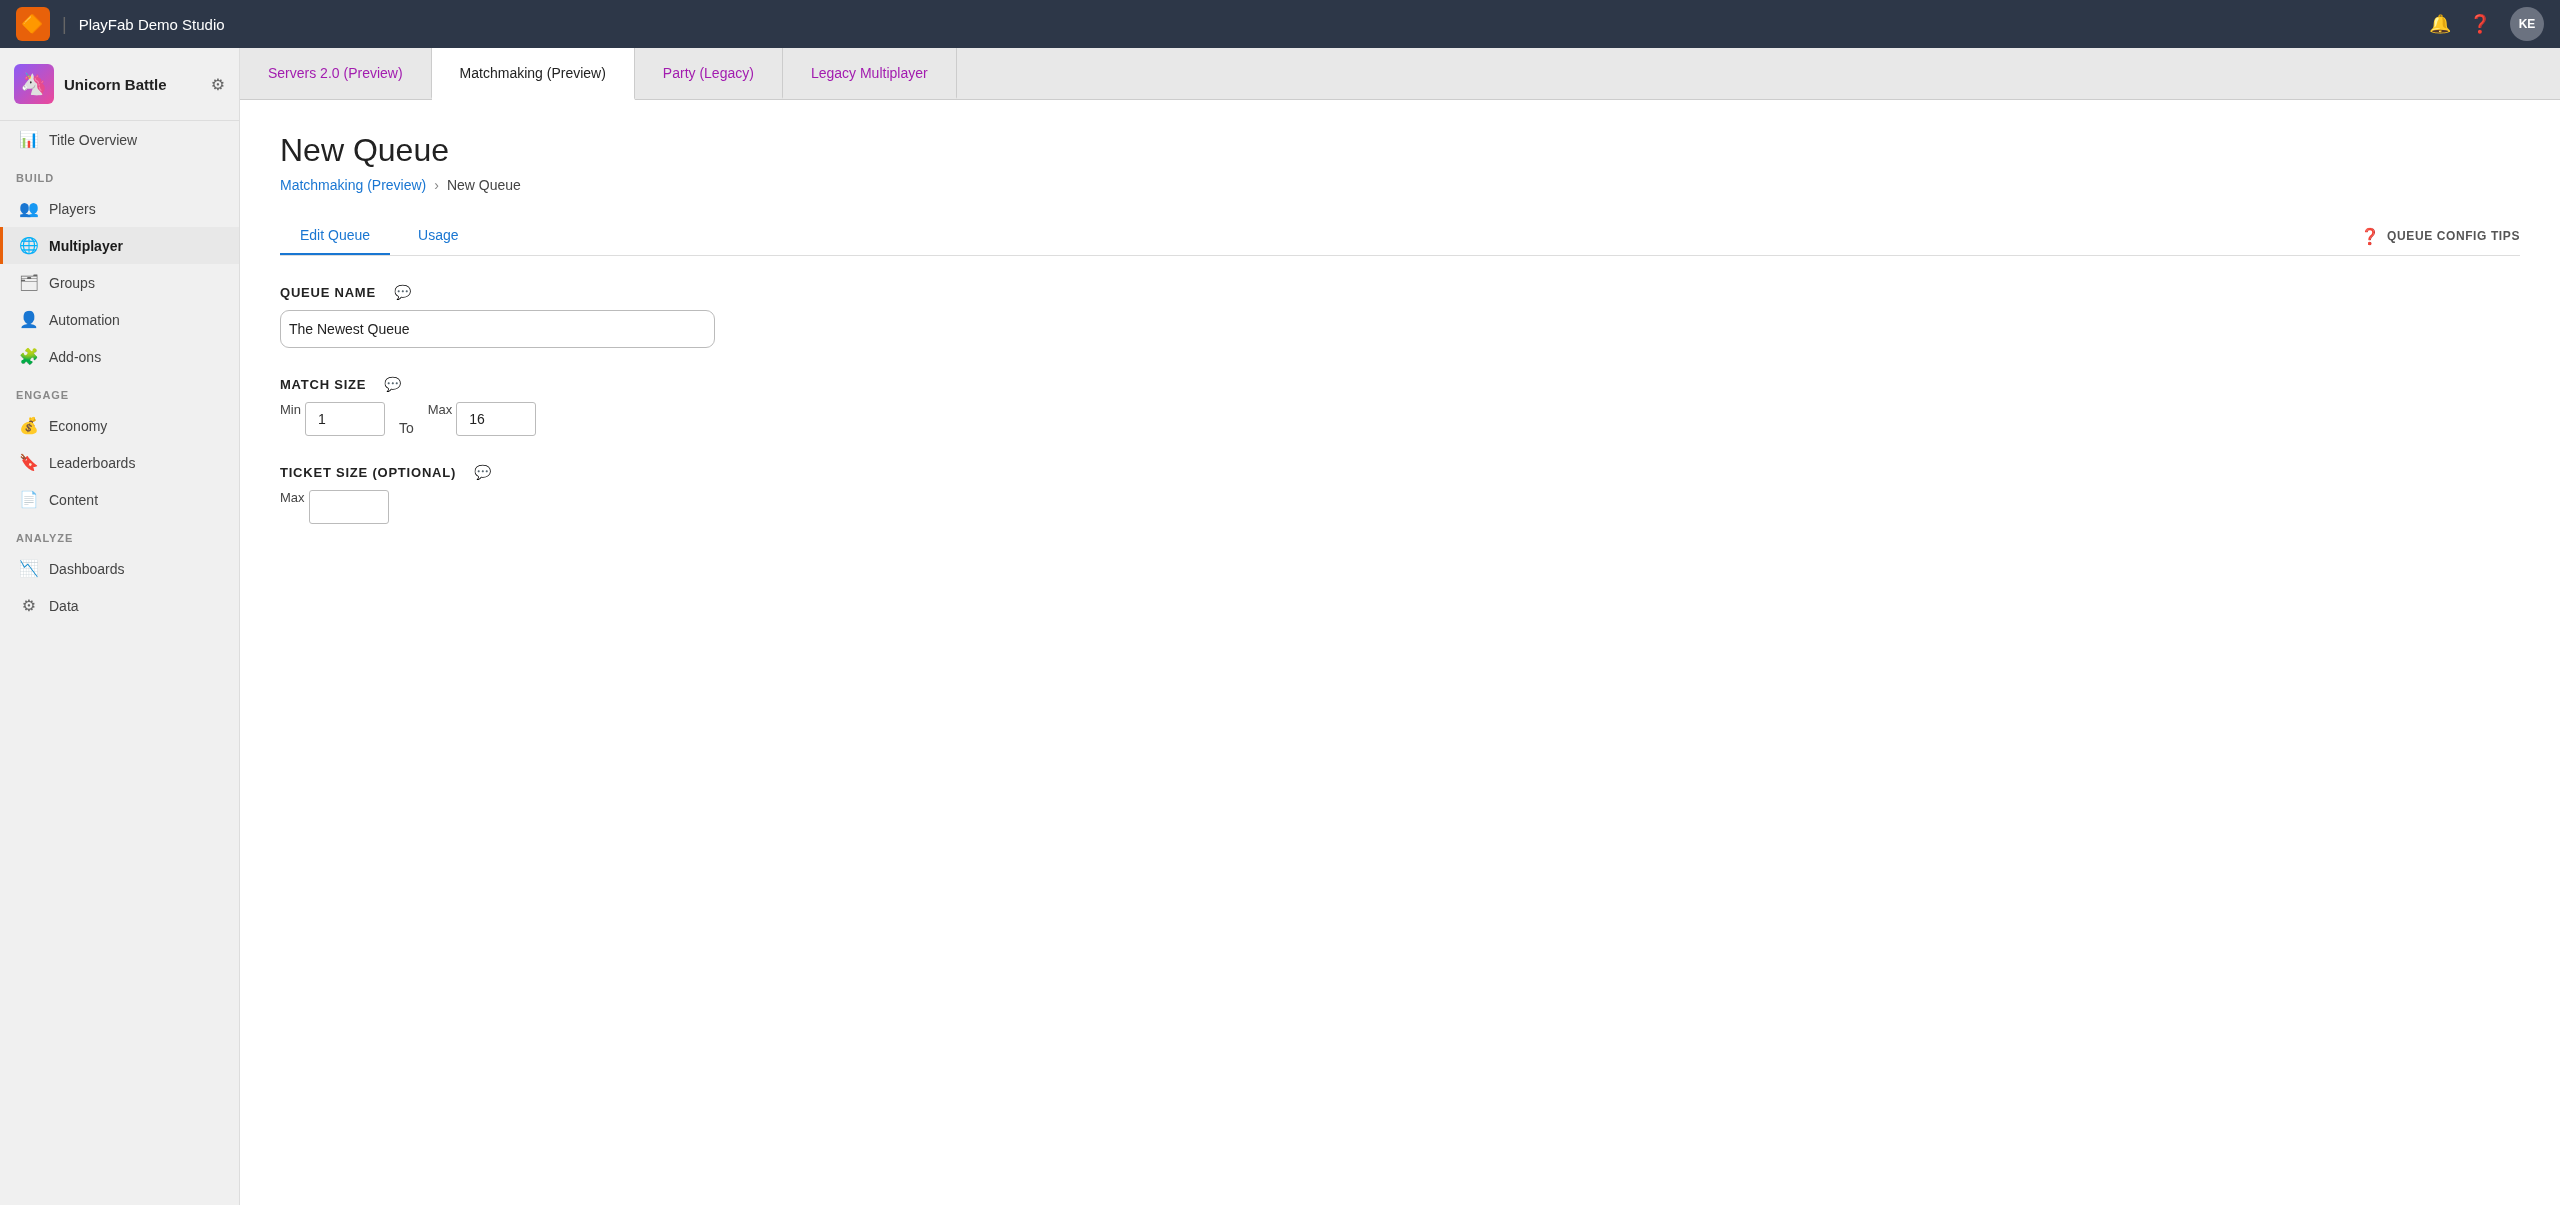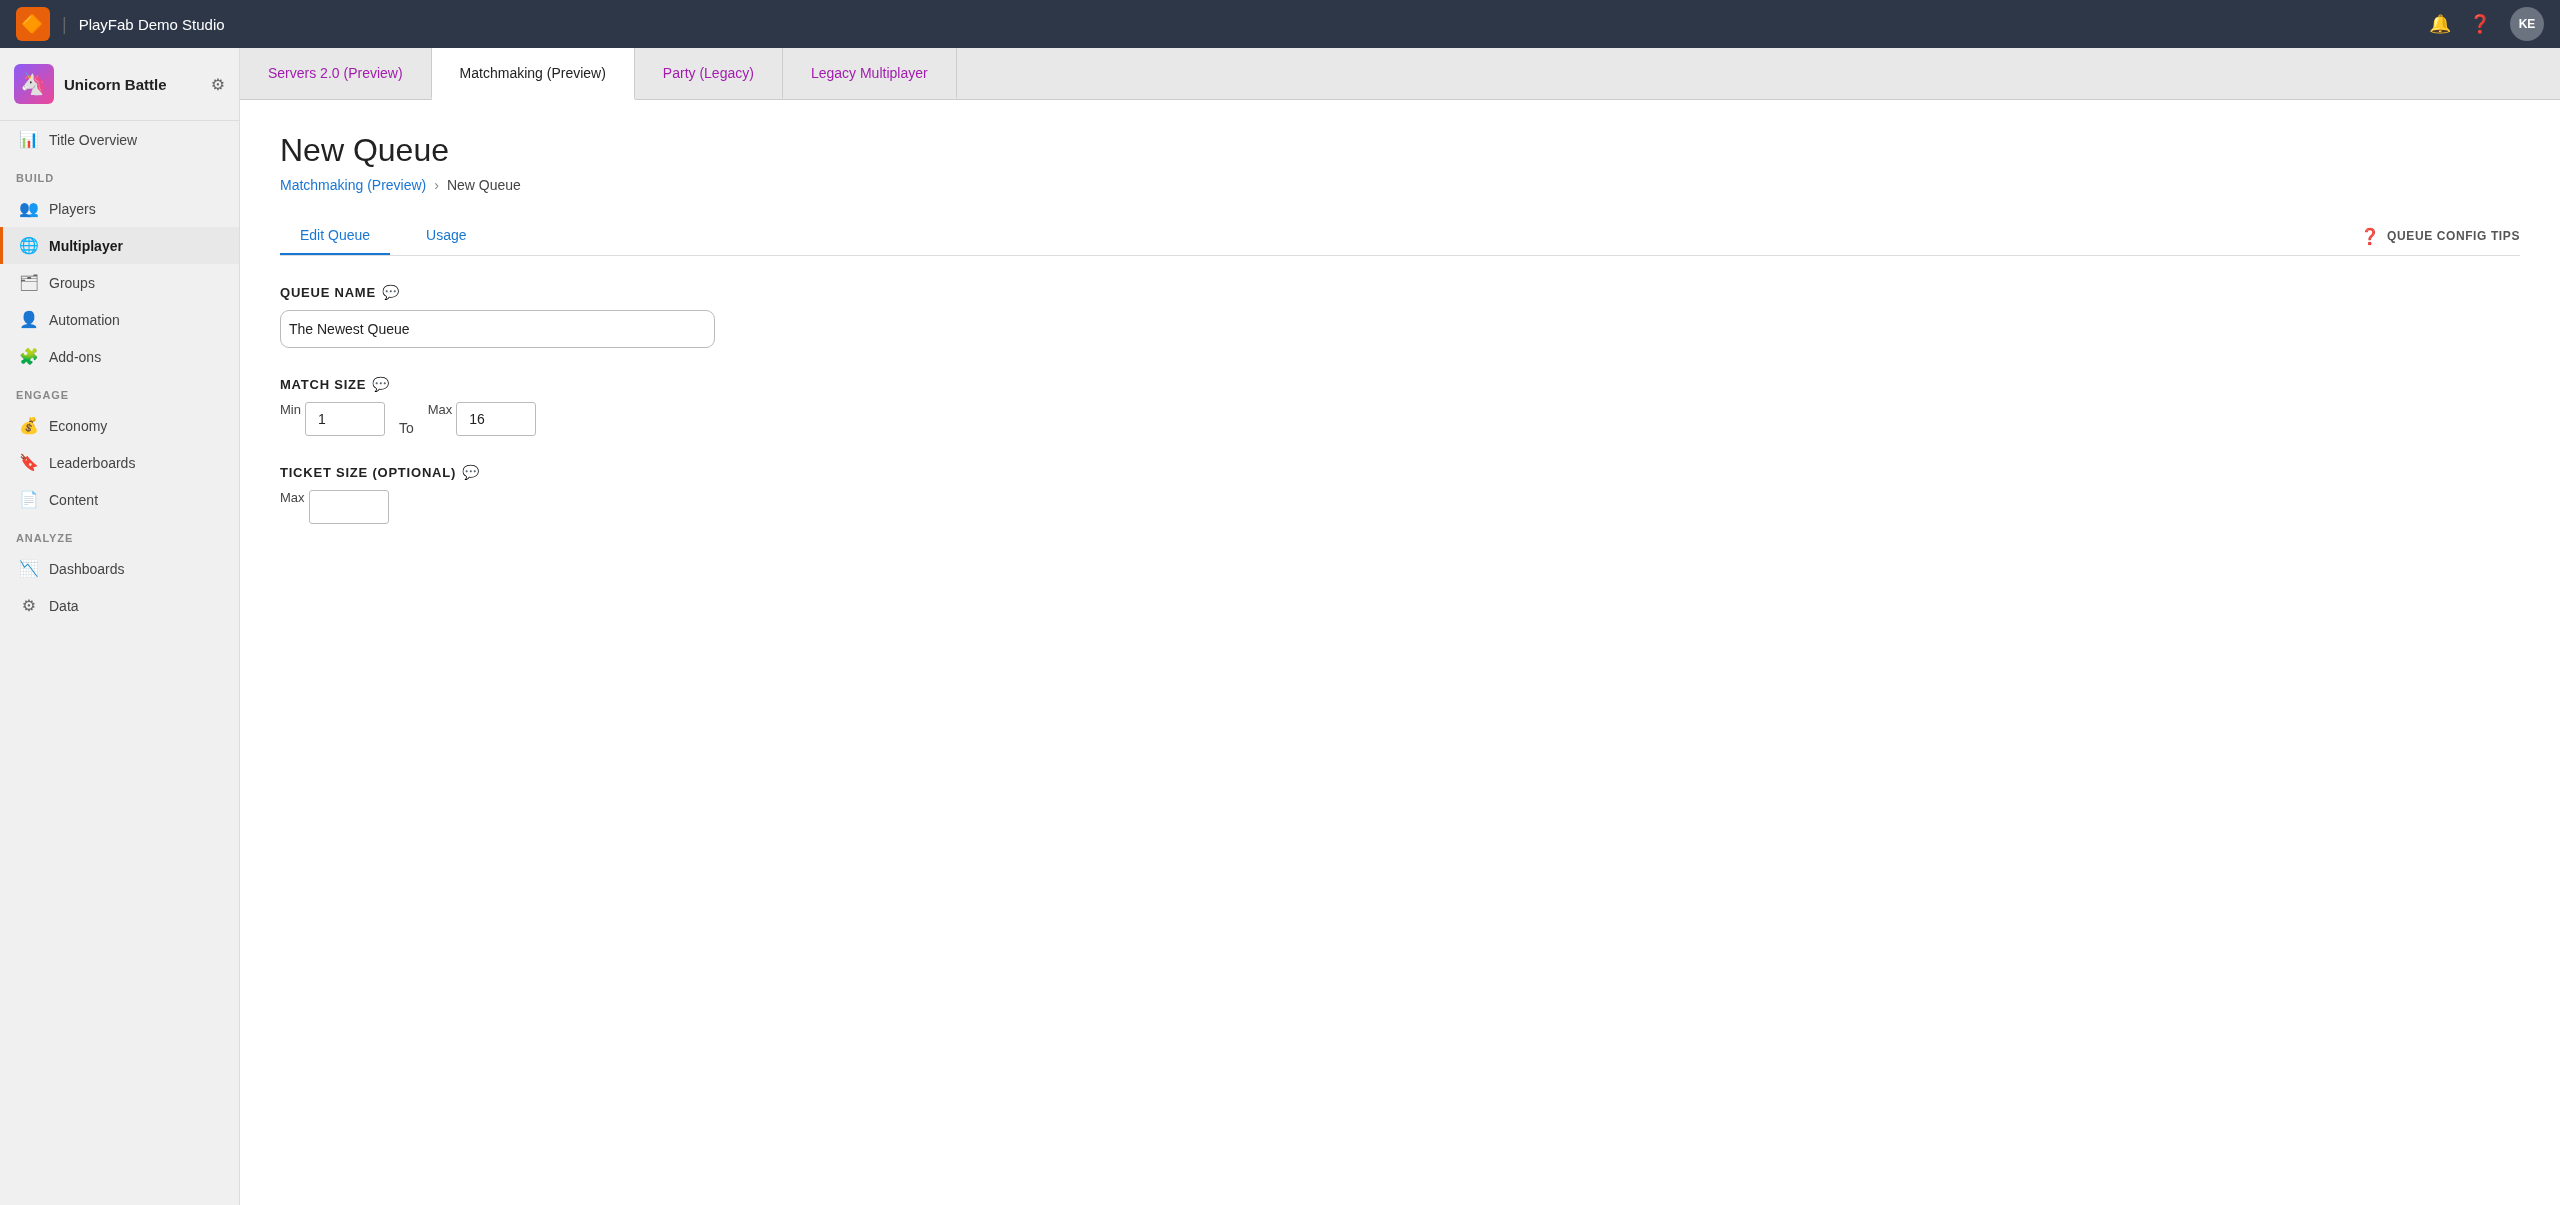--- a/index.html
+++ b/index.html
@@ -130,21 +130,21 @@
     .breadcrumb-current { color: #444; }
 
     
     .subtab-bar {
       display: flex;
       align-items: center;
       border-bottom: 1px solid #ddd;
       margin-bottom: 28px;
       justify-content: space-between;
     }
-    .subtab-left { display: flex; gap: 16px; }
+    .subtab-left { display: flex; gap: 8px; }
     .subtab {
       padding: 10px 20px;
       font-size: 14px;
       color: #1976d2;
       cursor: pointer;
       border-bottom: 2px solid transparent;
       font-weight: 500;
     }
     .subtab.active { border-bottom: 2px solid #1976d2; }
     .queue-config-tips {
@@ -159,21 +159,21 @@
       cursor: pointer;
     }
     .queue-config-tips-icon { font-size: 16px; color: #666; }
 
     
     .section-title { font-size: 22px; font-weight: 300; color: #222; margin-bottom: 24px; }
 
     .field-label {
       display: flex;
       align-items: center;
-      gap: 6px;
+      gap: 18px;
       font-size: 13px;
       font-weight: 700;
       letter-spacing: 0.06em;
       text-transform: uppercase;
       color: #222;
       margin-bottom: 10px;
     }
     .field-label-icon { font-size: 14px; color: #888; }
 
     .field-group { margin-bottom: 28px; }

